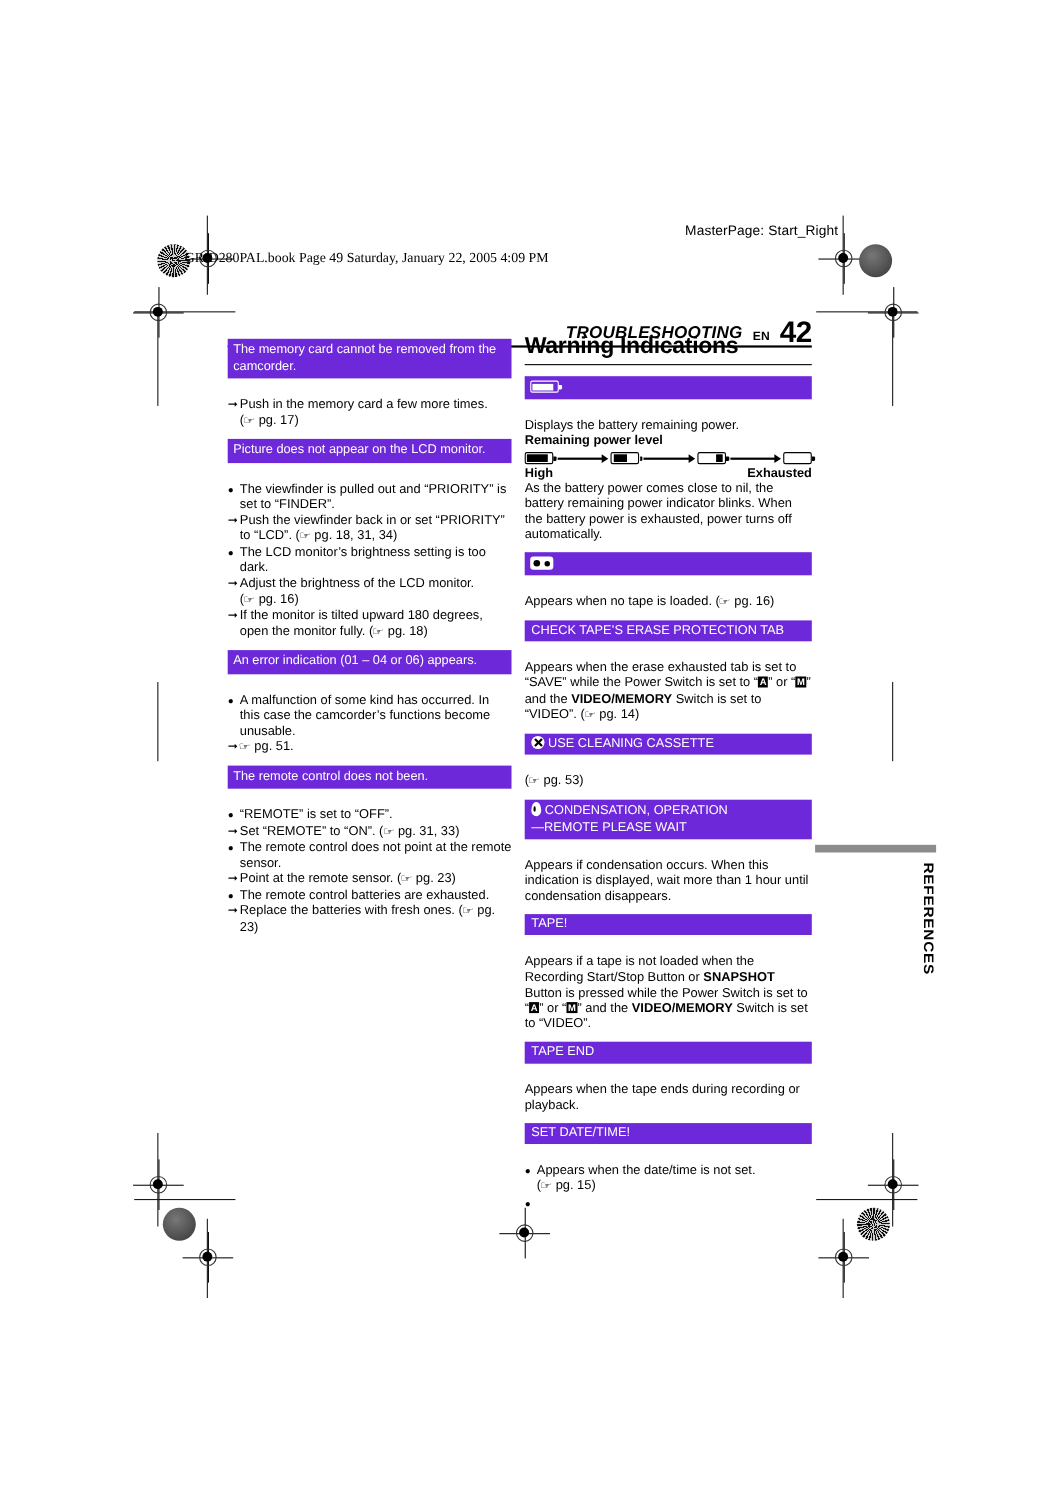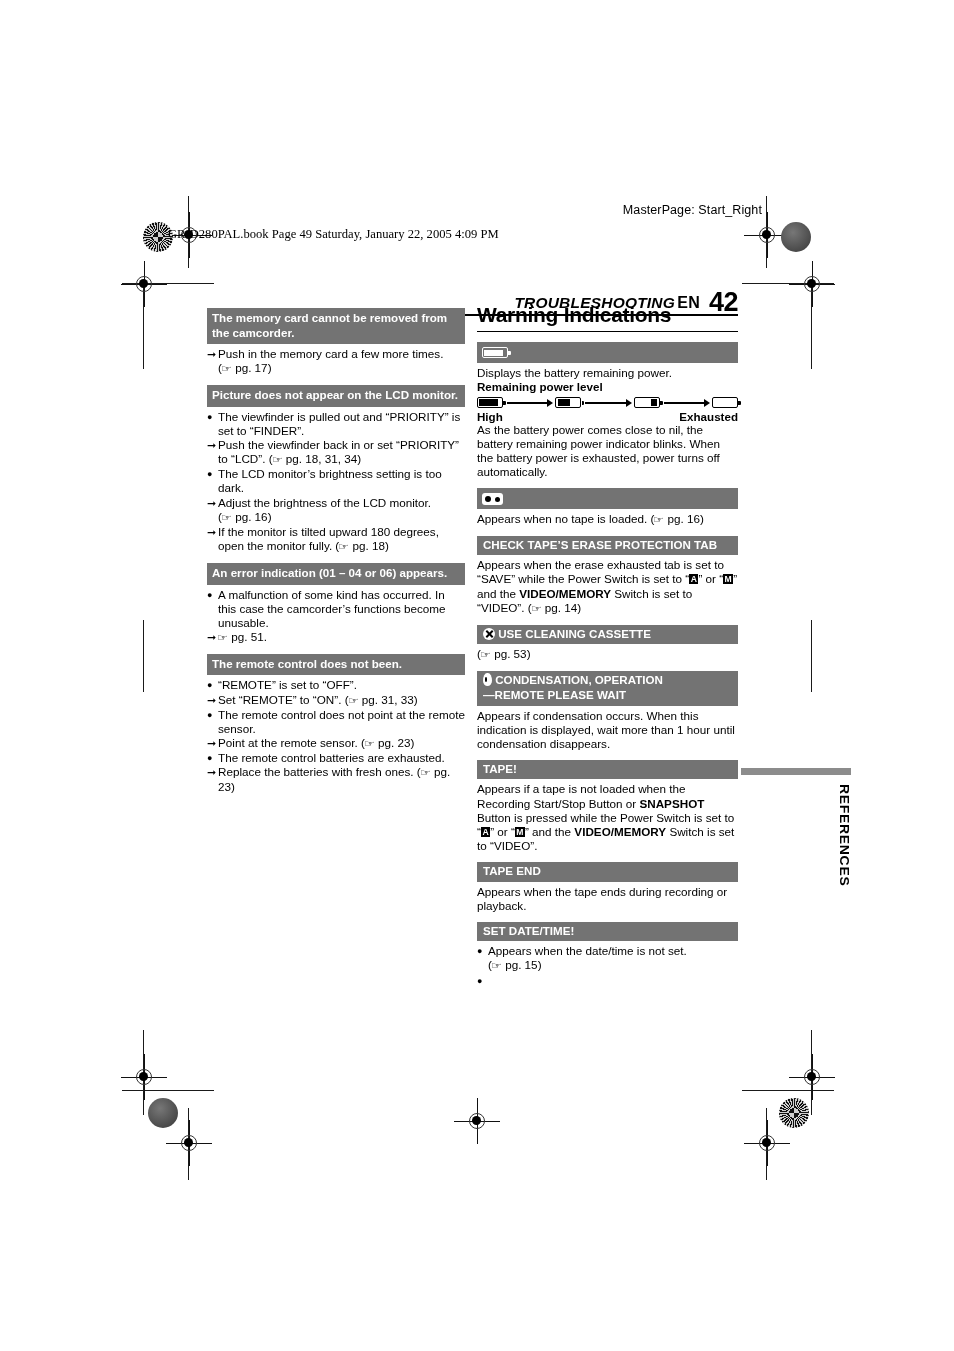--- a/index.html
+++ b/index.html
@@ -60,21 +60,21 @@
     border-bottom: 2.6px solid #000; height: 24px;
   }
   .page-header .ttl {
     position: absolute; right: 63px; bottom: 2px;
     font-family: "Liberation Sans", sans-serif;
     font-style: italic; font-weight: bold;
     font-size: 15.5px; letter-spacing: .2px;
   }
   .page-header .en {
     position: absolute; right: 38px; bottom: 2px;
-    font-size: 16px; font-weight: bold; letter-spacing: .2px;
+    font-size: 11px; font-weight: bold; letter-spacing: .2px;
   }
   .page-header .pno {
     position: absolute; right: 0px; bottom: -4px;
     font-size: 27px; font-weight: bold; letter-spacing: -.5px;
   }
 
   
   .col-left {
     position: absolute; left: 207px; top: 308px; width: 258px;
   }
@@ -87,25 +87,25 @@
     font-family: "Liberation Sans", sans-serif;
     font-weight: bold; font-size: 21px;
     letter-spacing: -0.3px;
     padding-bottom: 4px;
     border-bottom: 1.6px solid #000;
     margin-bottom: 10px;
   }
 
   
   .bar {
-    background: #737373; color: #fff;
-    font-weight: bold; font-size: 11.6px;
+    background: #6d28d9; color: #fff;
+    font-weight: normal; font-size: 11.6px;
     line-height: 14.6px;
     padding: 3px 5px 4px 5px;
-    margin-bottom: 3px;
+    margin-bottom: 17px;
   }
   .bar.tight { padding: 2px 5px 3px 6px; }
   .bar.icononly { padding: 3px 5px 3px 5px; min-height: 14px; }
 
   
   .body-blk {
     font-size: 11.7px;
     line-height: 14.1px;
     margin-bottom: 9px;
   }

